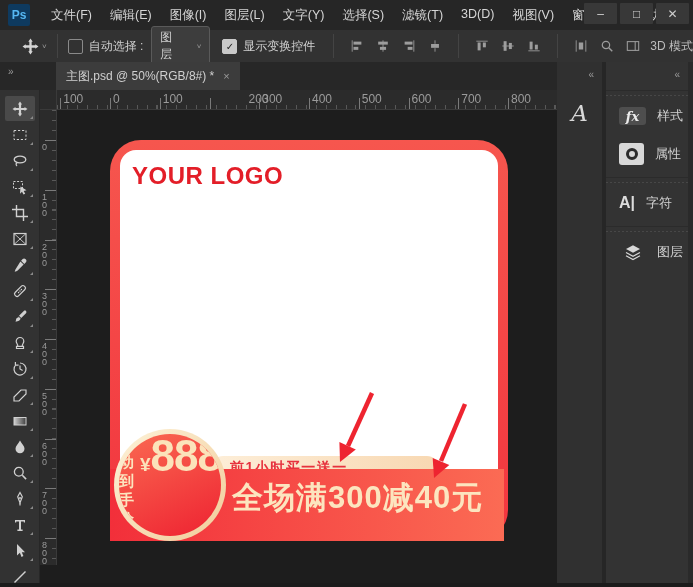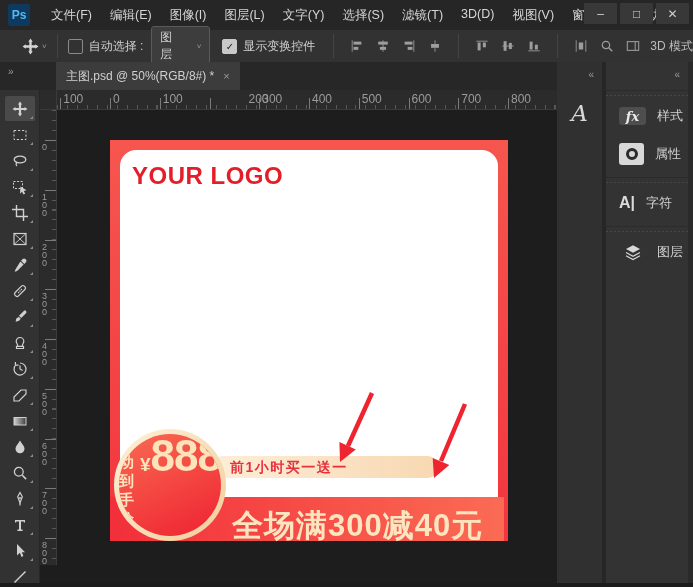--- a/index.html
+++ b/index.html
@@ -56,29 +56,29 @@
   .h-label{position:absolute;bottom:3px;font-size:12px;color:#9b9b9b;transform:translateX(3px);}
   .h-tick{position:absolute;bottom:0;width:1px;height:11px;background:#7a7a7a;}
   .v-ruler{position:absolute;top:20px;left:0;width:17px;bottom:22px;background:#2b2b2b;border-right:1px solid #3a3a3a;box-sizing:border-box;}
   .v-ruler .ticks{position:absolute;top:0;bottom:0;right:0;width:4px;
                   background:repeating-linear-gradient(180deg,#585858 0 1px,transparent 1px 9.95px);}
   .v-label{position:absolute;left:2px;font-size:9px;line-height:8px;color:#9b9b9b;white-space:pre-line;transform:translateY(3px);}
   .v-tick{position:absolute;right:0;height:1px;width:11px;background:#7a7a7a;}
   .pasteboard{position:absolute;top:20px;left:17px;right:0;bottom:22px;background:#1d1d1d;overflow:hidden;}
   
   .artboard{position:absolute;left:53px;top:30px;width:398px;height:401px;
-            background:linear-gradient(180deg,var(--frame-red),#f2353e);}
+            background:linear-gradient(180deg,var(--frame-red),#f2353e);border-radius:31px;}
   .card{position:absolute;left:10px;right:10px;top:10px;bottom:0;background:#fff;border-radius:16px;z-index:1;}
   .logo-text{position:absolute;left:22px;top:22px;font-size:24px;font-weight:bold;color:var(--logo-red);
              letter-spacing:0.5px;z-index:2;}
   .promo-pill{position:absolute;left:102px;top:316px;width:226px;height:22px;border-radius:12px;
               background:linear-gradient(90deg,#fdeed8,#f8d8b2);z-index:2;}
   .promo-pill span{display:block;margin-left:18px;line-height:22px;font-size:14px;font-weight:bold;
                    color:var(--pill-red);letter-spacing:1.5px;}
-  .promo-banner{position:absolute;left:0;right:4px;bottom:0;height:44px;z-index:2;
+  .promo-banner{position:absolute;left:0;right:4px;bottom:0;height:72px;z-index:2;
                 background:linear-gradient(90deg,var(--banner-red-a),var(--banner-red-b));}
   .promo-banner span{display:block;margin-left:122px;line-height:58px;font-size:31px;font-weight:bold;
                      color:var(--cream);letter-spacing:1px;white-space:nowrap;}
   .price-badge{position:absolute;left:4px;top:289px;width:112px;height:112px;border-radius:50%;
                background:linear-gradient(135deg,#fdf2d8,#f1cc9a);z-index:3;}
   .price-badge .inner{position:absolute;inset:5px;border-radius:50%;overflow:hidden;
                background:linear-gradient(155deg,#fa6a52,#ee2231);
                display:flex;flex-direction:row;align-items:flex-start;justify-content:center;padding-bottom:10px;box-sizing:border-box;}
   .badge-label{font-size:15px;font-weight:bold;color:var(--cream);letter-spacing:1.5px;}
   .badge-price{display:flex;align-items:baseline;color:#fbe3ba;font-weight:bold;margin-top:0px;}

